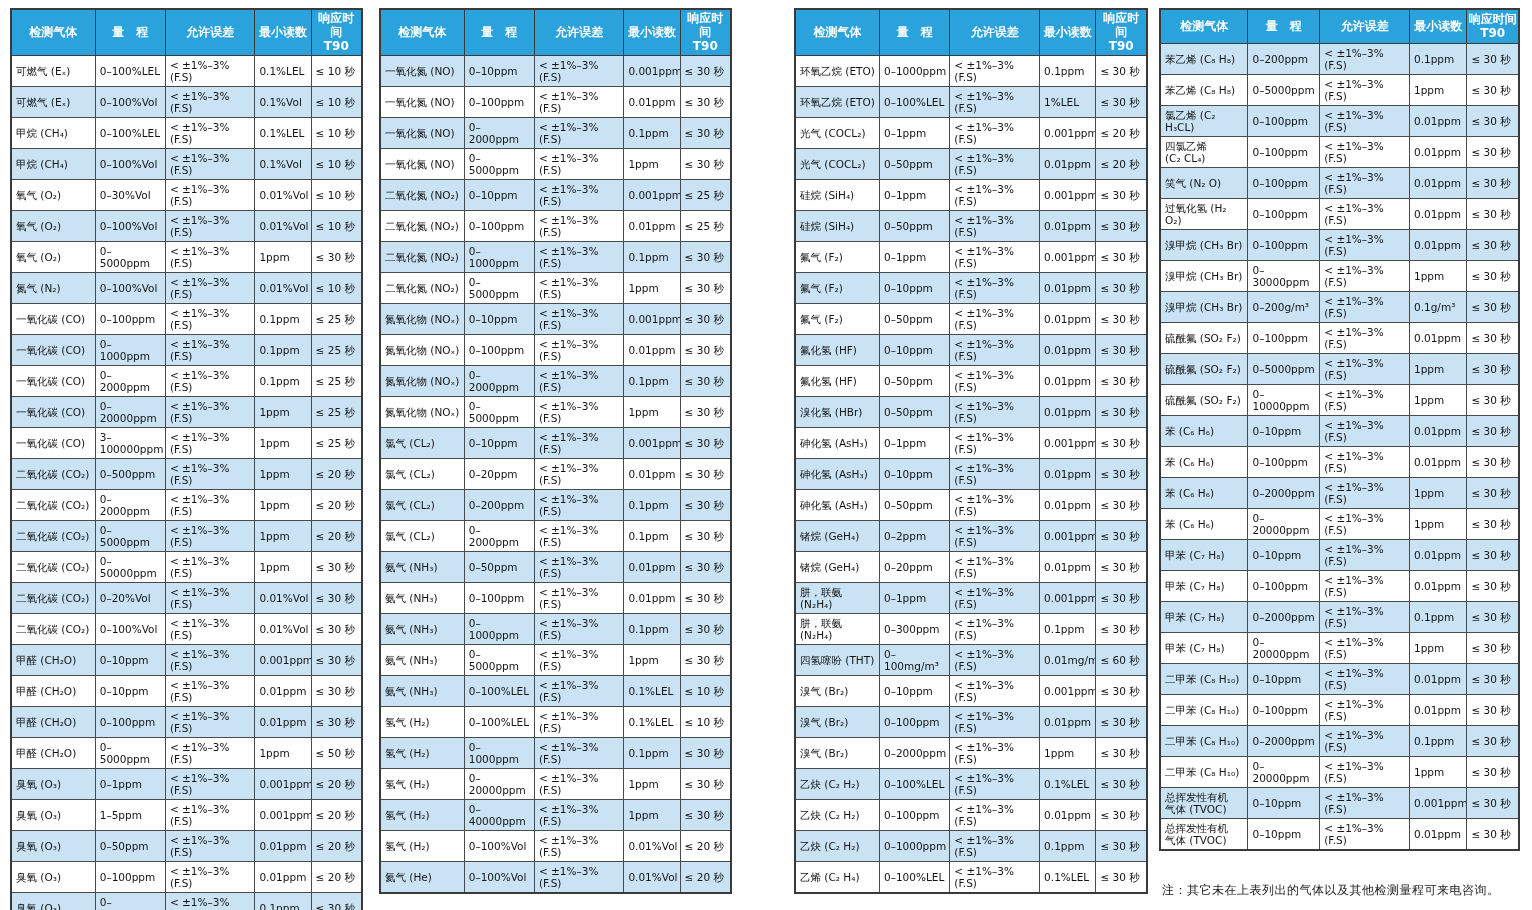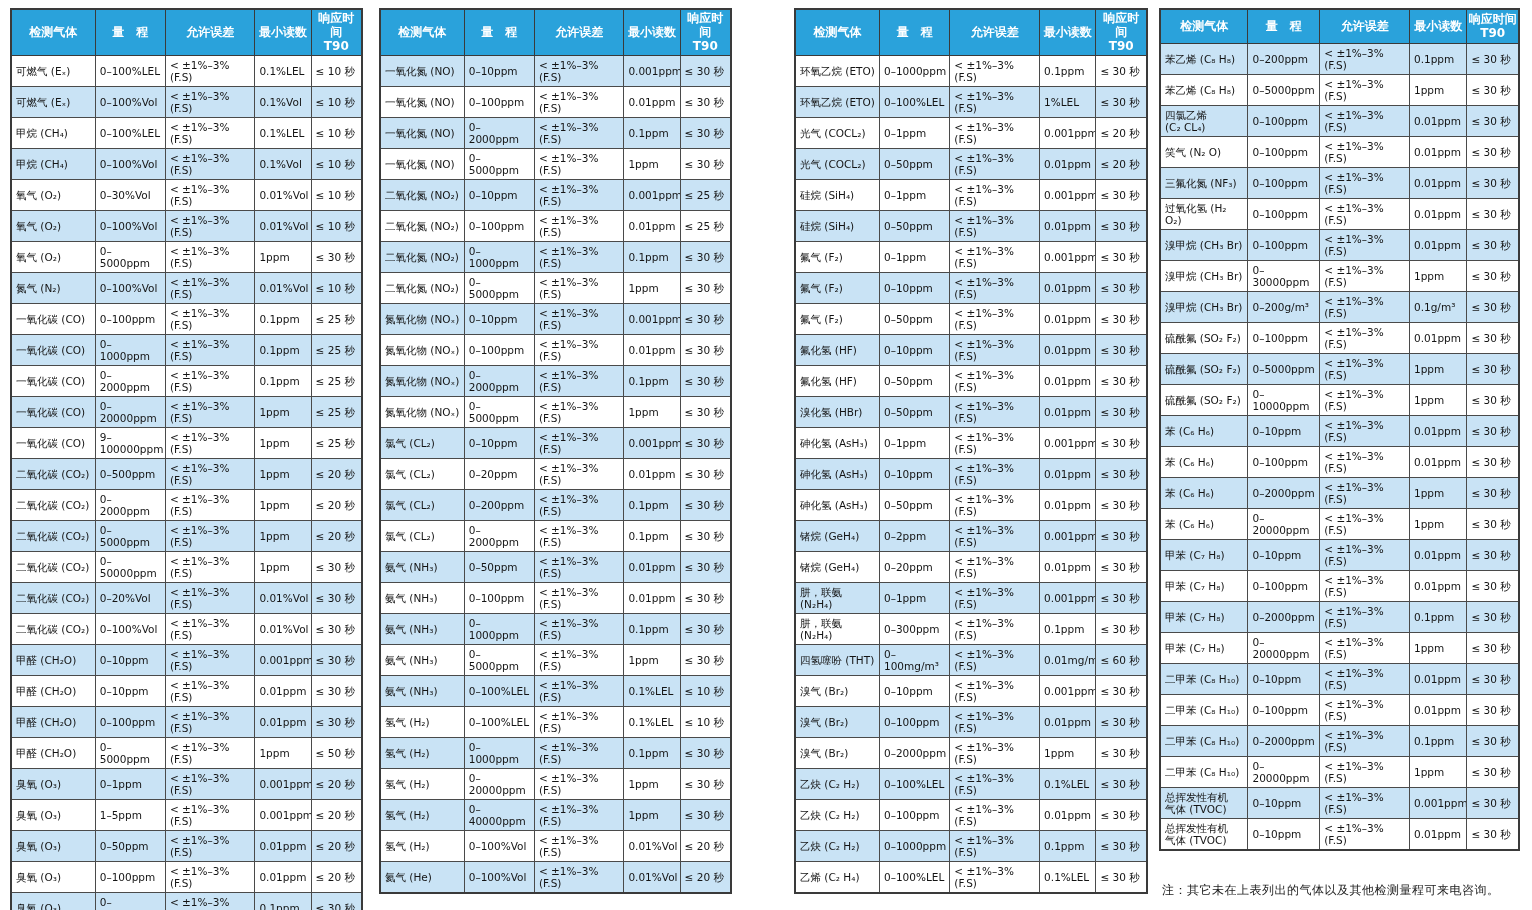--- a/index.html
+++ b/index.html
@@ -145,21 +145,21 @@
       </tr>
       <tr>
         <td>一氧化碳 (CO)</td>
         <td>0–20000ppm</td>
         <td>&lt; ±1%–3%(F.S)</td>
         <td>1ppm</td>
         <td>≤ 25 秒</td>
       </tr>
       <tr>
         <td>一氧化碳 (CO)</td>
-        <td>9–100000ppm</td>
+        <td>3–100000ppm</td>
         <td>&lt; ±1%–3%(F.S)</td>
         <td>1ppm</td>
         <td>≤ 25 秒</td>
       </tr>
       <tr>
         <td>二氧化碳 (CO₂)</td>
         <td>0–500ppm</td>
         <td>&lt; ±1%–3%(F.S)</td>
         <td>1ppm</td>
         <td>≤ 20 秒</td>
@@ -714,36 +714,36 @@
         <td>≤ 30 秒</td>
       </tr>
       <tr>
         <td>苯乙烯 (C₈ H₈)</td>
         <td>0–5000ppm</td>
         <td>&lt; ±1%–3%(F.S)</td>
         <td>1ppm</td>
         <td>≤ 30 秒</td>
       </tr>
       <tr>
+        <td>氯乙烯 (C₂ H₃CL)</td>
+        <td>0–100ppm</td>
+        <td>&lt; ±1%–3%(F.S)</td>
+        <td>0.01ppm</td>
+        <td>≤ 30 秒</td>
+      </tr>
+      <tr>
         <td>四氯乙烯
 (C₂ CL₄)</td>
         <td>0–100ppm</td>
         <td>&lt; ±1%–3%(F.S)</td>
         <td>0.01ppm</td>
         <td>≤ 30 秒</td>
       </tr>
       <tr>
         <td>笑气 (N₂ O)</td>
-        <td>0–100ppm</td>
-        <td>&lt; ±1%–3%(F.S)</td>
-        <td>0.01ppm</td>
-        <td>≤ 30 秒</td>
-      </tr>
-      <tr>
-        <td>三氟化氮 (NF₃)</td>
         <td>0–100ppm</td>
         <td>&lt; ±1%–3%(F.S)</td>
         <td>0.01ppm</td>
         <td>≤ 30 秒</td>
       </tr>
       <tr>
         <td>过氧化氢 (H₂ O₂)</td>
         <td>0–100ppm</td>
         <td>&lt; ±1%–3%(F.S)</td>
         <td>0.01ppm</td>

